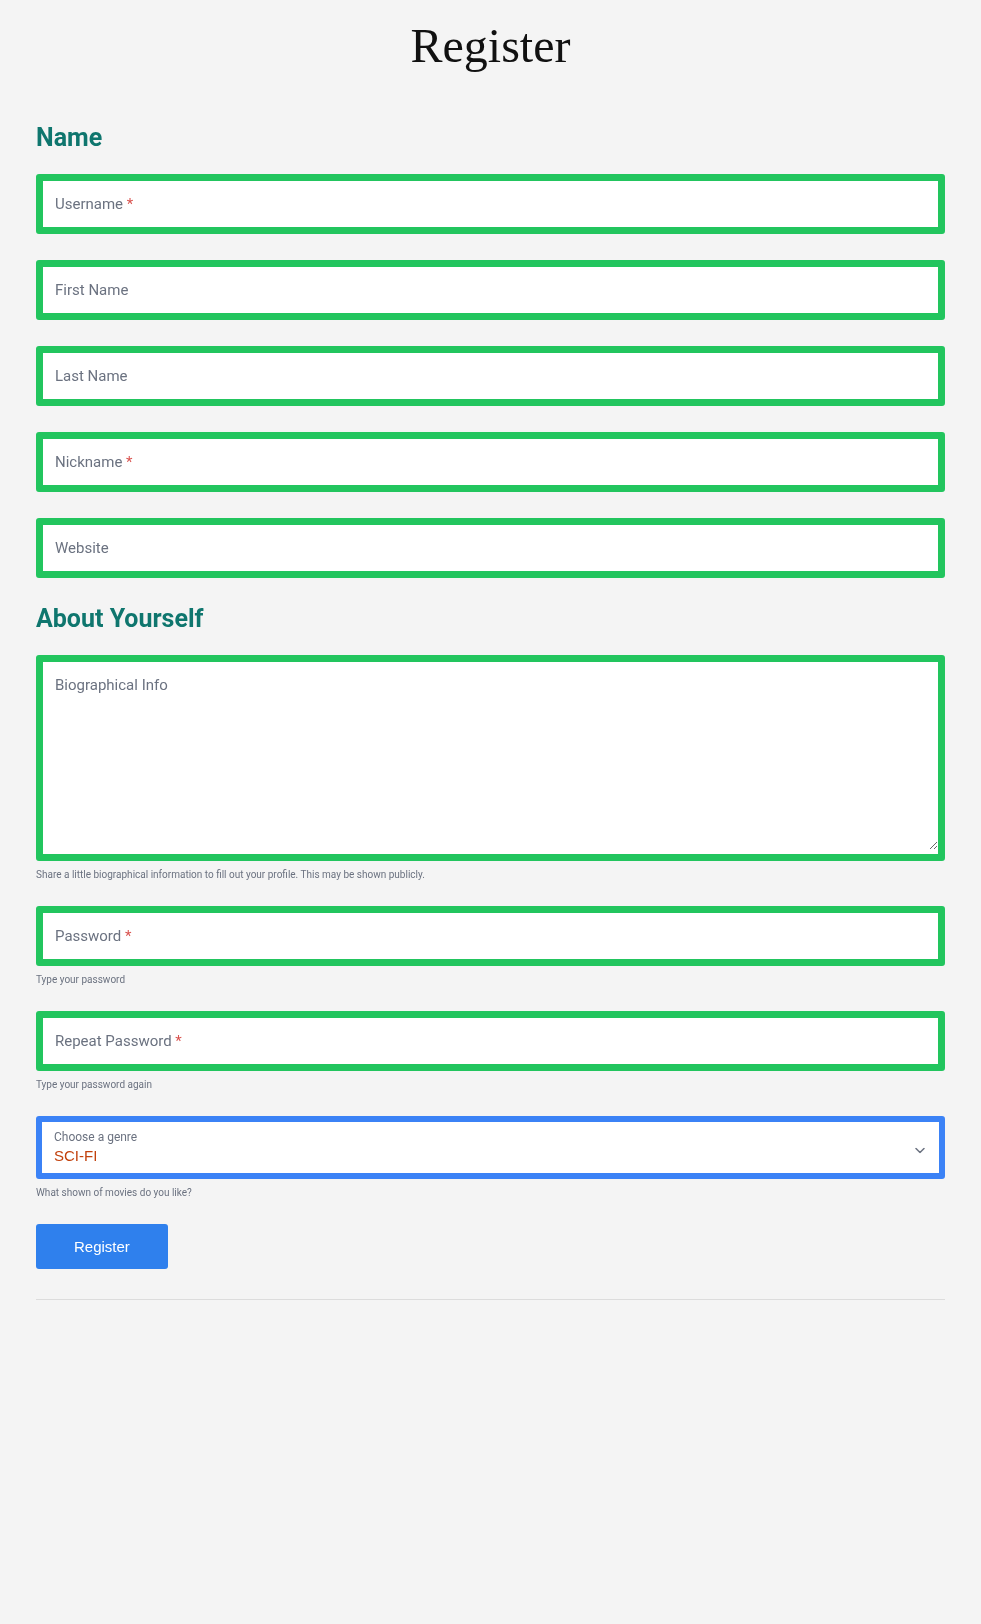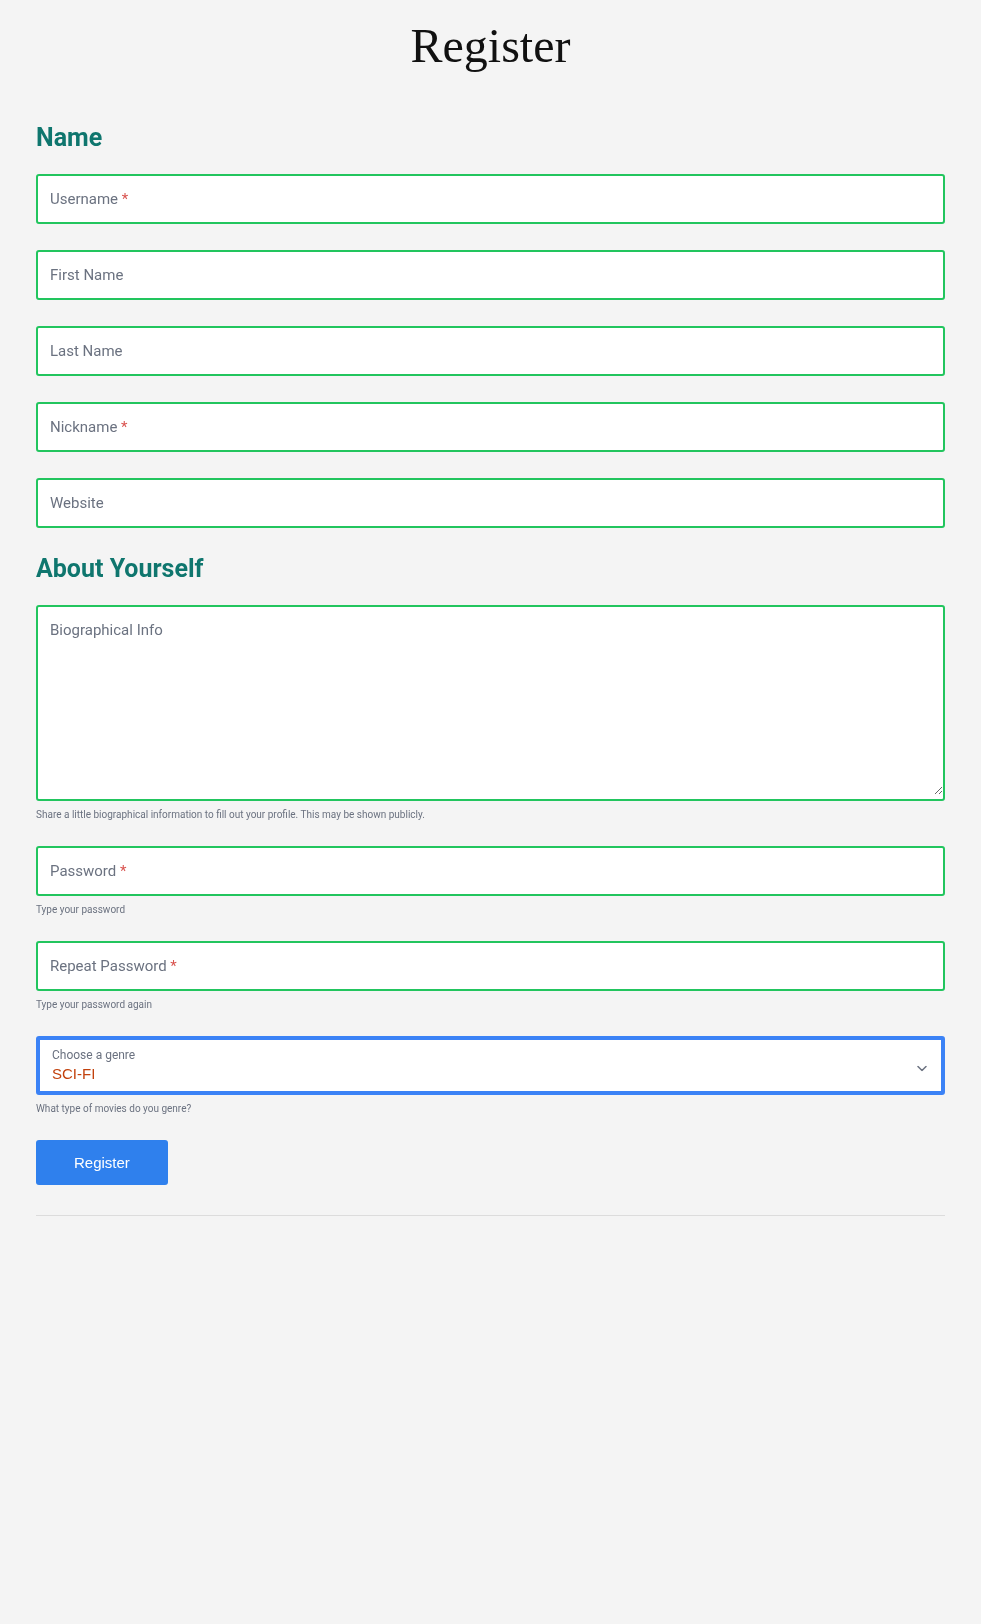--- a/index.html
+++ b/index.html
@@ -27,21 +27,21 @@
       color: #0f766e;
       margin-bottom: 22px;
     }
     .section-heading.mt { margin-top: 18px; }
     .field-group {
       margin-bottom: 26px;
     }
     .input-wrap {
       position: relative;
       background: #fff;
-      border: 2px solid #22c55e;
+      border: 7px solid #22c55e;
       border-radius: 3px;
       width: 100%;
     }
     .input-wrap .floating-label {
       position: absolute;
       left: 12px;
       top: 14px;
       font-size: 15px;
       color: #6b7280;
       pointer-events: none;
@@ -70,21 +70,21 @@
       font-family: inherit;
     }
     .helper-text {
       font-size: 10px;
       color: #6b7280;
       margin-top: 8px;
     }
     .select-wrap {
       position: relative;
       background: #fff;
-      border: 4px solid #3b82f6;
+      border: 6px solid #3b82f6;
       border-radius: 3px;
       width: 100%;
       padding: 8px 12px 8px 12px;
     }
     .select-wrap .small-label {
       font-size: 12px;
       color: #6b7280;
       display: block;
       margin-bottom: 2px;
     }
@@ -236,20 +236,20 @@
       <span class="small-label">Choose a genre</span>
       <select class="select-inner">
         <option>SCI-FI</option>
       </select>
       <span class="chevron">
         <svg width="10" height="6" viewBox="0 0 10 6" fill="none">
             <path d="M1 1l4 4 4-4" stroke="currentColor" stroke-width="1.5" stroke-linecap="round" stroke-linejoin="round"></path>
           </svg>
       </span>
     </div>
-    <div class="helper-text">What type of movies do you genre?</div>
+    <div class="helper-text">What shown of movies do you like?</div>
   </div>
 
 
   <button class="submit-btn">Register</button>
 
   <hr class="divider">
 </div>
 
 </body></html>

